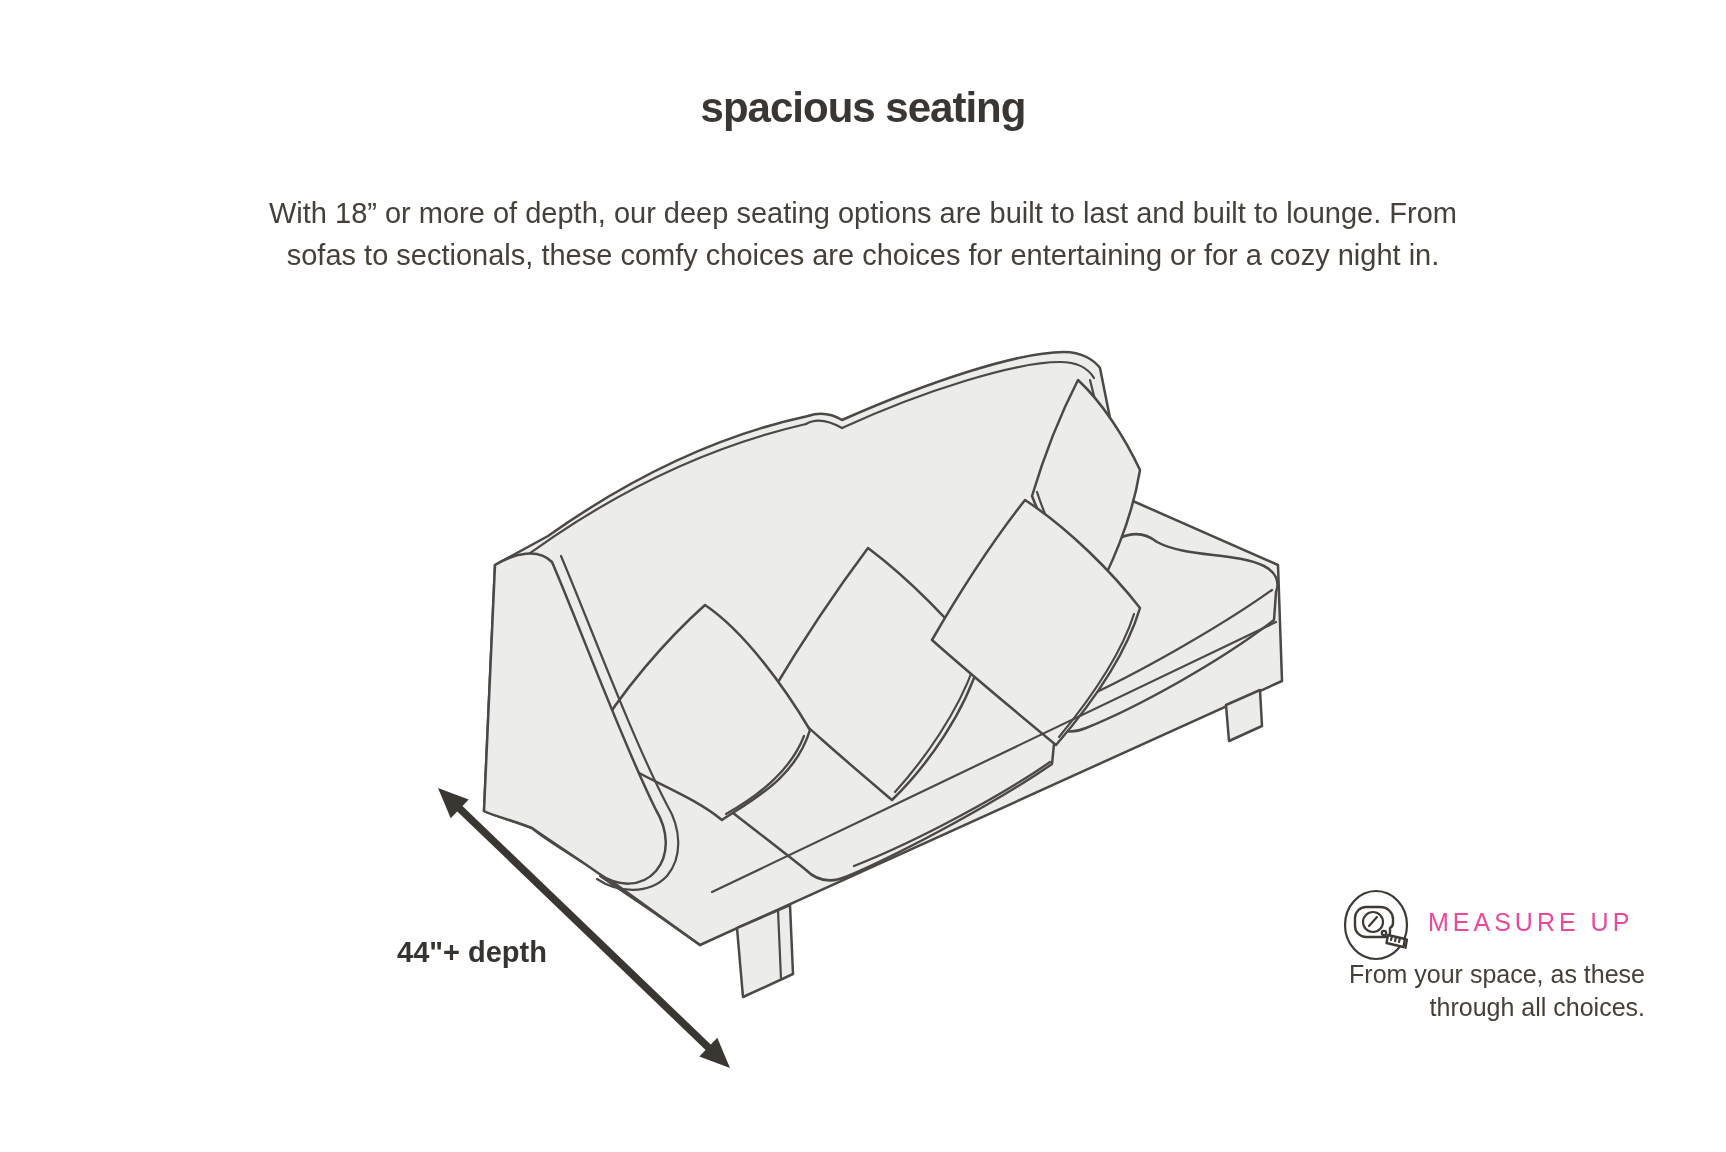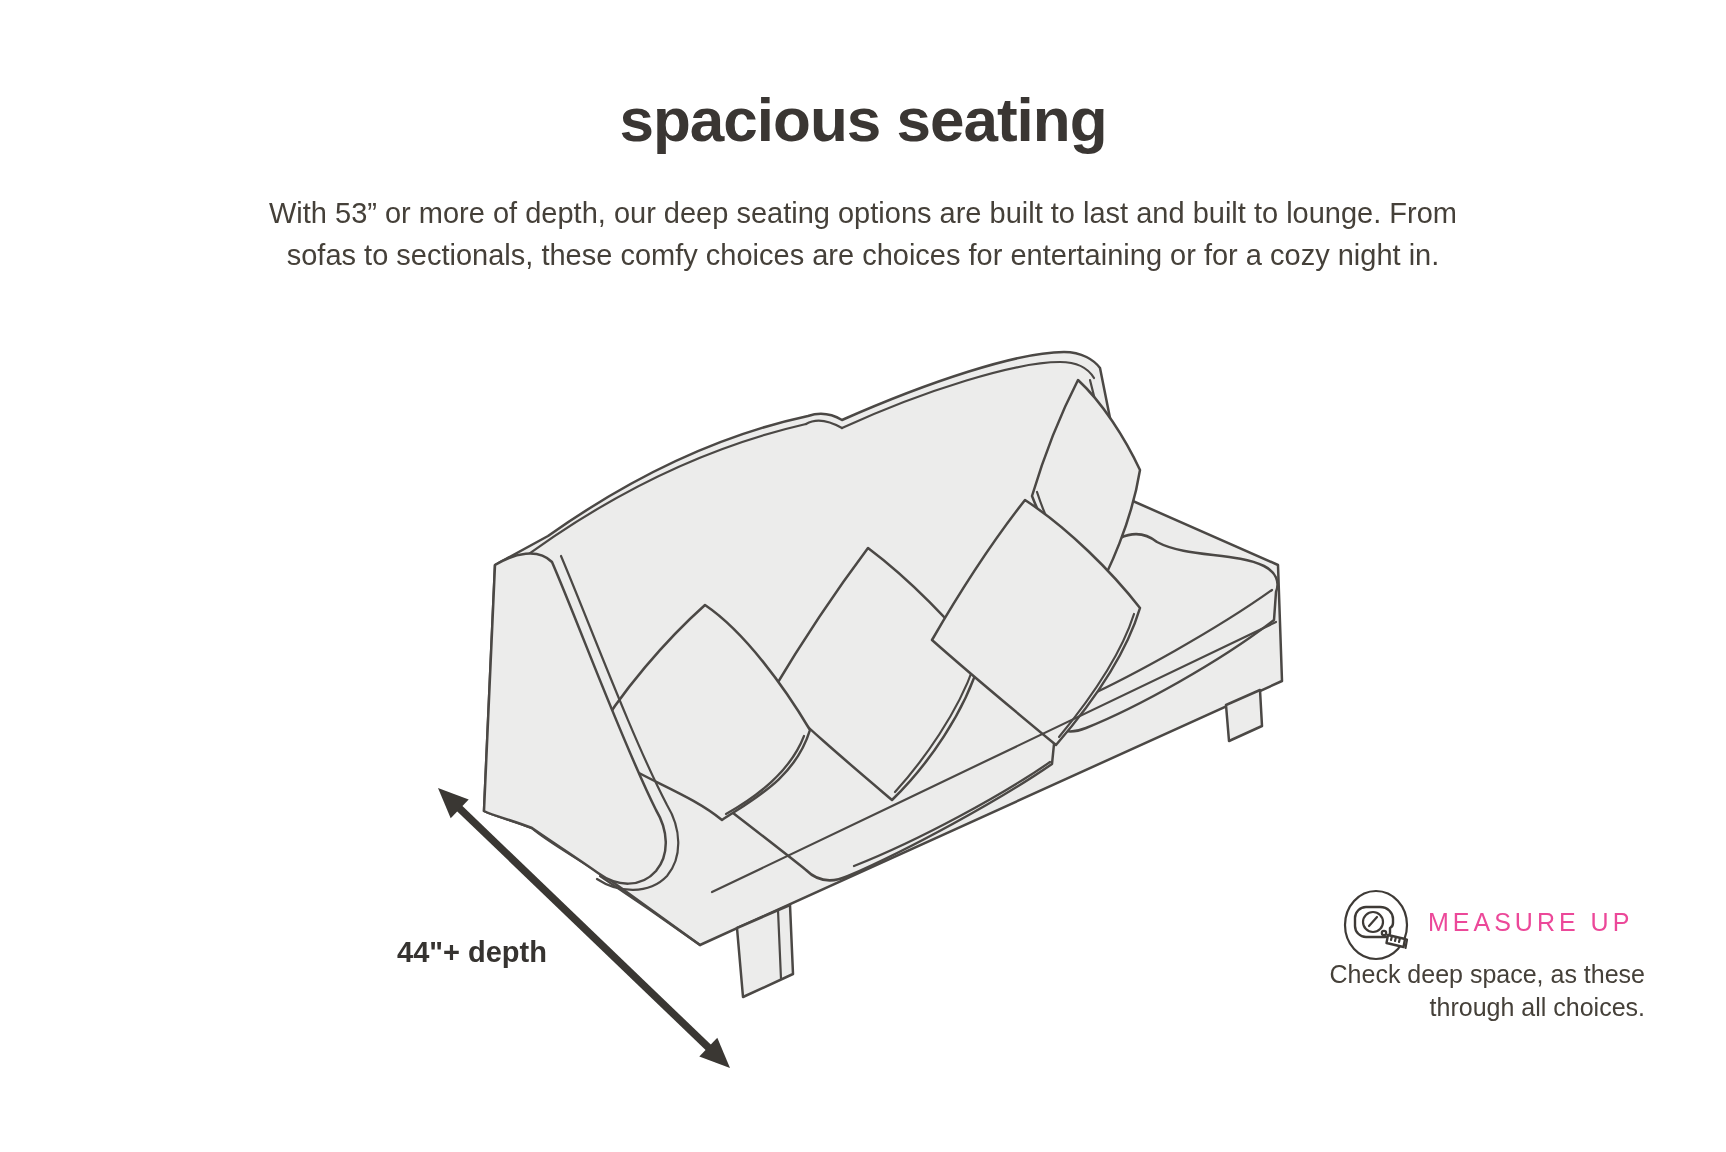--- a/index.html
+++ b/index.html
@@ -3,21 +3,21 @@
 <meta charset="utf-8">
 <style>
   html,body{margin:0;padding:0;background:#ffffff;}
   #stage{
     position:relative;width:1726px;height:1152px;background:#ffffff;overflow:hidden;
     font-family:"Liberation Sans", sans-serif;
   }
   .abs{position:absolute;}
   #title{
     top:84px;left:0;width:1726px;text-align:center;
-    font-size:62px;font-weight:bold;letter-spacing:-1px;color:#3a3633;line-height:1.15;
+    font-size:42px;font-weight:bold;letter-spacing:-1px;color:#3a3633;line-height:1.15;
   }
   #intro{
     top:192px;left:0;width:1726px;text-align:center;
     font-size:29px;line-height:42px;color:#454039;
   }
   #sofa-wrap{left:460px;top:320px;width:860px;height:700px;}
   #arrow-wrap{left:400px;top:770px;width:350px;height:320px;}
   #depth-label{
     left:372px;top:936px;width:200px;text-align:center;
     font-size:29px;font-weight:bold;color:#363330;letter-spacing:0;
@@ -39,21 +39,21 @@
   .icon-open{fill:none;stroke:#3e3a36;stroke-width:2.2;stroke-linejoin:round;stroke-linecap:round;}
 </style>
 </head>
 <body>
 
 <div id="stage">
 
   <div id="title" class="abs">spacious seating</div>
 
   <div id="intro" class="abs">
-    <div>With 53” or more of depth, our deep seating options are built to last and built to lounge. From</div>
+    <div>With 18” or more of depth, our deep seating options are built to last and built to lounge. From</div>
     <div>sofas to sectionals, these comfy choices are choices for entertaining or for a cozy night in.</div>
   </div>
 
   <div id="sofa-wrap" class="abs">
     <svg width="860" height="700" viewBox="0 0 860 700">
 
       <path class="ln" d="
         M 35,245
         L 88,216
         C 170,158 255,116 348,96
@@ -164,17 +164,17 @@
       <circle class="icon-open" cx="31" cy="34" r="10"></circle>
       <path class="icon-open" d="M 27,38 L 35,29"></path>
       <circle class="icon-open" cx="42" cy="45" r="2.2"></circle>
       <path class="icon-ln" d="M 46,47 L 63,51 L 61.5,59 L 44.5,55 Z"></path>
       <path class="icon-open" d="M 50,48 L 49,52 M 54,49 L 53,53 M 58,50 L 57,54"></path>
       <path class="icon-open" d="M 63,51 L 65,51.5 L 63.5,60"></path>
     </svg>
   </div>
   <div id="measure-heading" class="abs">MEASURE UP</div>
   <div id="measure-text" class="abs">
-    <div>Check deep space, as these</div>
+    <div>From your space, as these</div>
     <div>through all choices.</div>
   </div>
 
 </div>
 
 </body></html>

